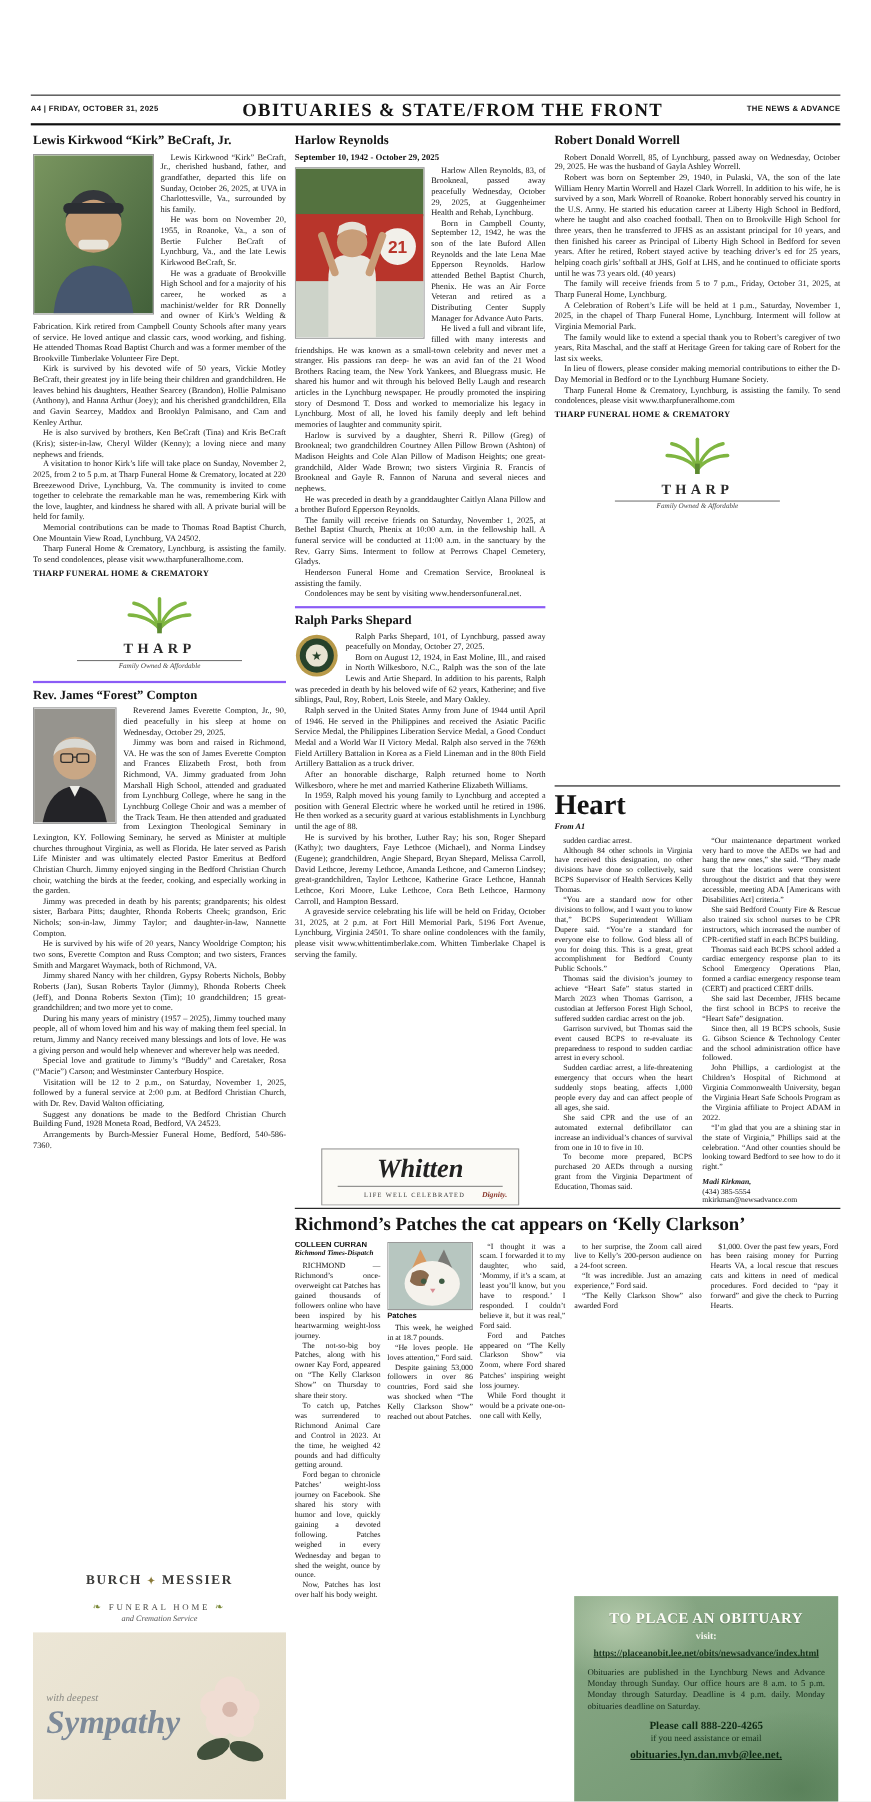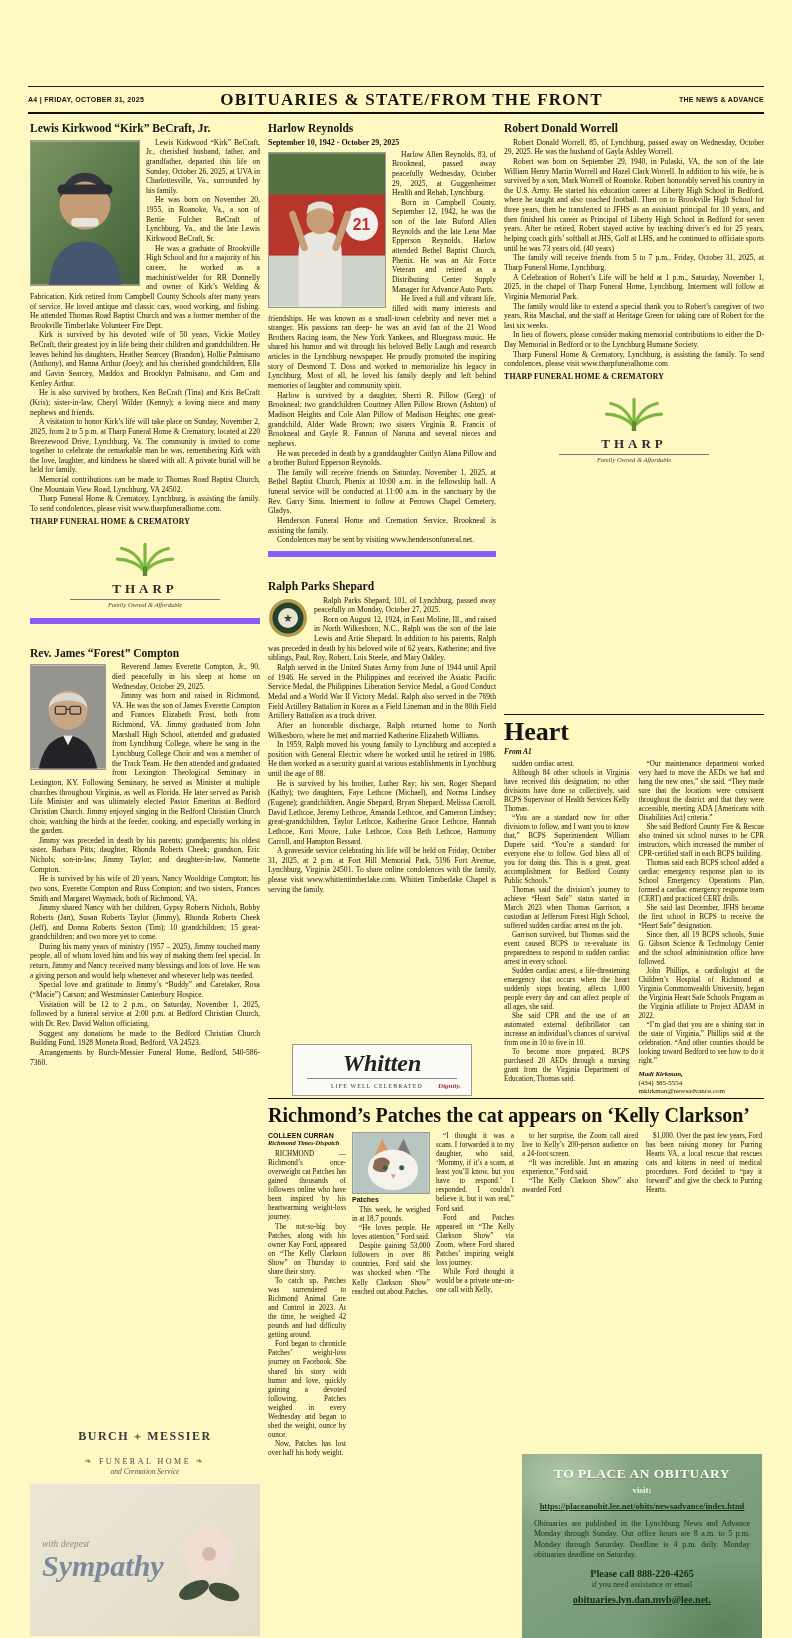--- a/index.html
+++ b/index.html
@@ -1,33 +1,33 @@
 <!DOCTYPE html>
 <html lang="en"><head>
 <meta charset="utf-8">
 <style>
   * { margin:0; padding:0; box-sizing:border-box; }
   body { background:#d9d9d6; font-family:"Liberation Serif", serif; }
-  .page { position:relative; width:792px; height:1638px; background:#fef9c3; color:#141414; overflow:hidden; margin:0 auto; }
+  .page { position:relative; width:792px; height:1638px; background:#ffffff; color:#141414; overflow:hidden; margin:0 auto; }
 
   
   .masthead { position:absolute; left:28px; right:28px; top:86px; height:28px;
     border-top:1px solid #222; border-bottom:2px solid #111;
     display:flex; align-items:center; justify-content:space-between; }
   .mh-side { font-family:"Liberation Sans", sans-serif; font-size:7px; font-weight:bold; letter-spacing:.3px; white-space:nowrap; }
   .mh-center { font-size:17px; font-weight:bold; letter-spacing:1.2px; white-space:nowrap; }
 
   
   .col { position:absolute; display:flex; flex-direction:column; overflow:hidden; }
   #col1 { left:30px;  top:122px; width:230px; height:1514px; }
   #col2 { left:268px; top:122px; width:228px; height:974px; }
   #col3 { left:504px; top:122px; width:260px; height:974px; }
 
   .obit { margin-bottom:6px; }
-  .obit.ruled { border-top:6px solid #8b5cf6; padding-top:23px; }
+  .obit.ruled { border-top:2px solid #8b5cf6; padding-top:5px; }
   .obit h2 { font-size:11.5px; line-height:1.1; margin-bottom:3px; }
   .obit .dates { font-size:8px; font-weight:bold; margin-bottom:3px; }
   .btext { overflow:visible; }
   .btext p { font-size:7.6px; line-height:1.27; text-align:justify; text-indent:9px; }
   .fh-line { font-size:7.8px; font-weight:bold; margin-top:3px; letter-spacing:.2px; }
 
   .obit-photo { float:left; margin:2px 6px 2px 0; display:block; border:.5px solid #999; }
   .seal { float:left; margin:2px 6px 2px 0; }
 
   
@@ -63,21 +63,21 @@
   .heart h1 { font-size:26px; font-weight:bold; line-height:1; }
   .heart .from { font-size:7.5px; font-weight:bold; font-style:italic; margin:2px 0 4px; }
   .heart-text { columns:2; column-gap:9px; }
   .heart-text p { font-size:7.2px; line-height:1.25; text-align:justify; text-indent:8px; }
   .heart-text p:nth-last-child(-n+3) { text-indent:0; text-align:left; font-size:7px; }
   .heart-text p:nth-last-child(3) { font-weight:bold; font-style:italic; margin-top:4px; }
 
   
   .cat { position:absolute; left:268px; top:1098px; width:496px; height:540px;
     border-top:1.5px solid #111; padding-top:5px; overflow:hidden; }
-  .cat h1 { font-size:20px; font-weight:bold; line-height:1.1; margin-bottom:6px; white-space:nowrap; }
+  .cat h1 { font-size:17px; font-weight:bold; line-height:1.1; margin-bottom:6px; white-space:nowrap; }
   .cat-body { display:flex; gap:8px; }
   .cat-colL { width:78px; flex:none; height:504px; overflow:hidden; }
   .cat-colL + .cat-colL { margin-left:-1px; }
   .cat-left { display:flex; gap:7px; }
   .cat-right { width:240px; flex:none; display:flex; flex-direction:column;gap:28px; }
   .cat-right-row { display:flex; gap:8px; height:288px; overflow:hidden; }
   .cat-colR { width:116px; flex:none; }
   .cat p { font-size:7.2px; line-height:1.26; text-align:justify; text-indent:7px; }
   .byline { font-family:"Liberation Sans", sans-serif; font-size:7px; font-weight:bold; }
   .bysrc { font-size:6.5px; font-weight:bold; font-style:italic; margin-bottom:4px; }

